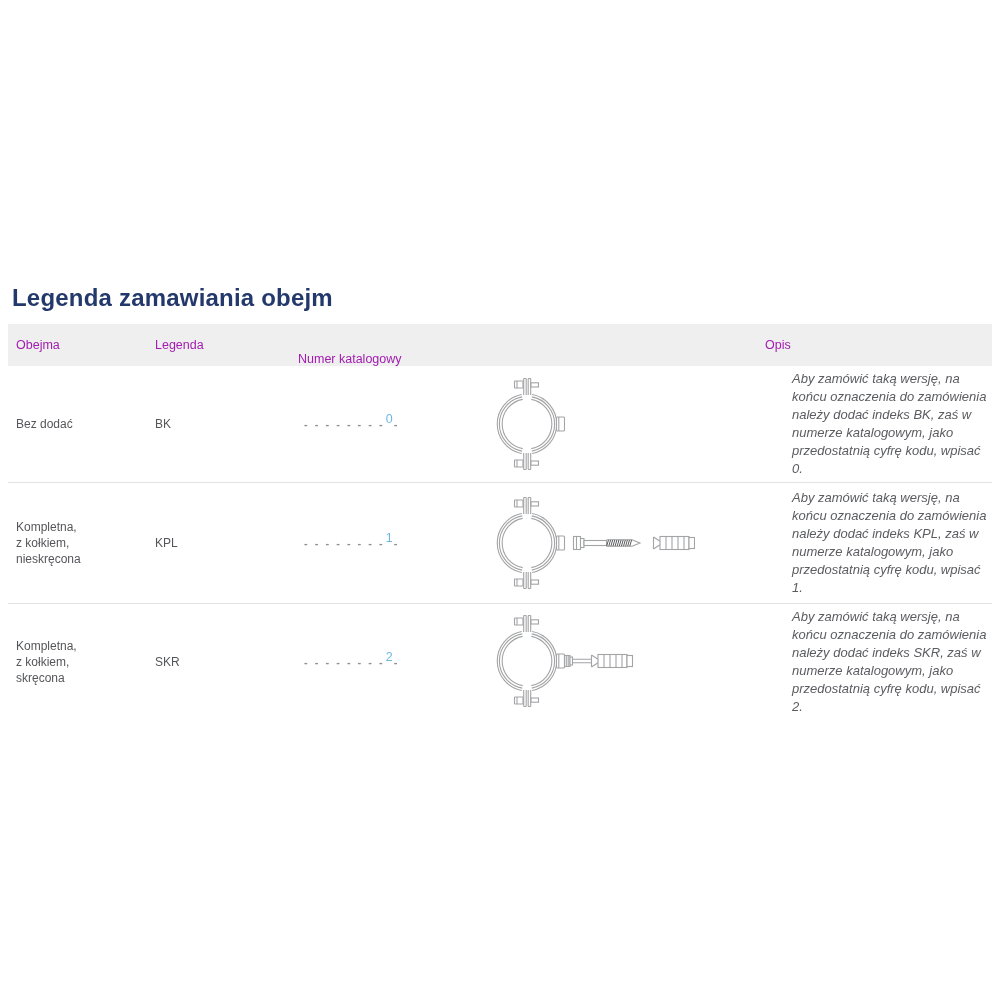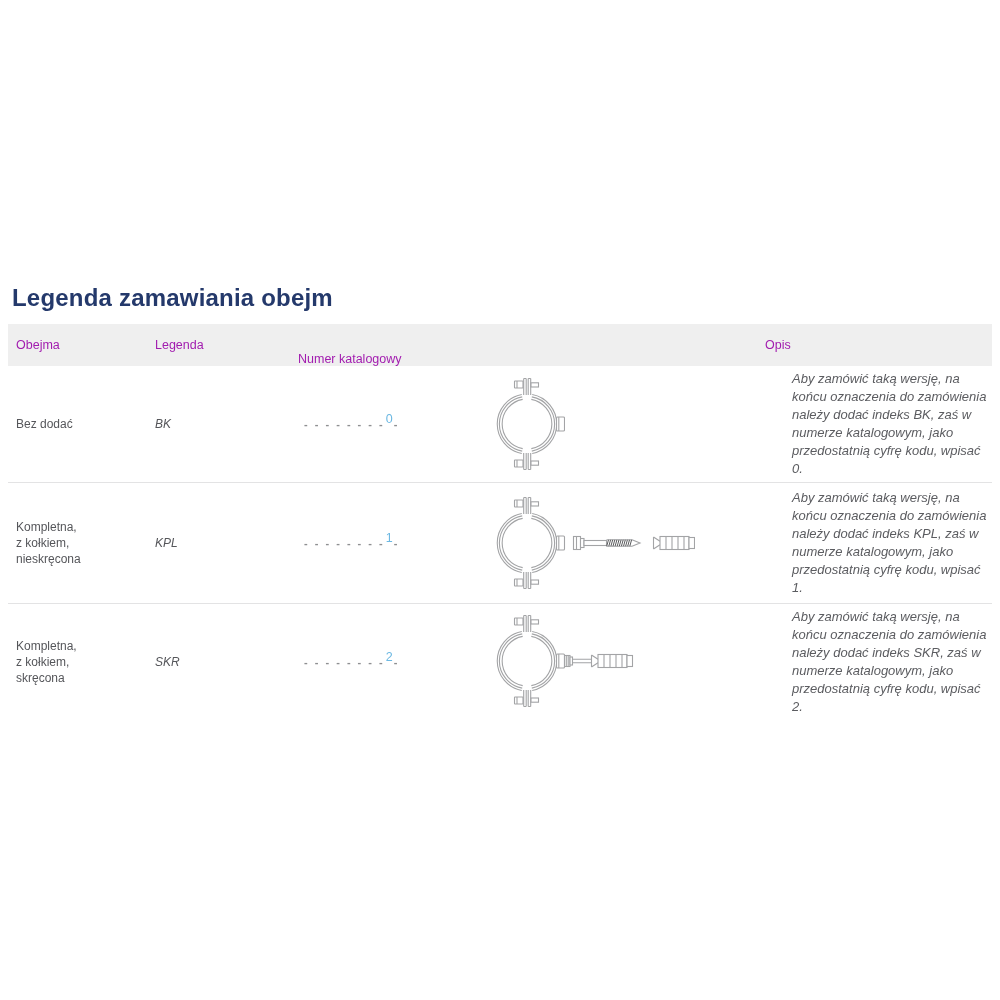--- a/index.html
+++ b/index.html
@@ -20,21 +20,21 @@
     background:var(--header_bg); height:42px; font-size:12.5px; color:#a21caf;
   }
   .thead .th{padding-left:8px;}
   .thead .th-numer{padding-left:14px;margin-top:28px;}
   .thead .th-opis{padding-left:57px;}
   .trow{min-height:116px;}
   .trow.mid{min-height:121px;}
   .trow + .trow{border-top:1px solid var(--line);}
   .cell{font-size:12px; line-height:16px; color:var(--text);}
   .cell.obejma{padding-left:8px; white-space:pre-line;}
-  .cell.indeks{padding-left:8px;font-style:italic;}
+  .cell.indeks{padding-left:8px;}
   .cell.katalog{padding-left:20px; white-space:nowrap;}
   .mask-dashes{
     font-size:11px; letter-spacing:2px; color:var(--muted); font-weight:700;
   }
   .mask-digit{
     display:inline-block; color:var(--accent); font-size:12.5px;
     position:relative; top:-5px; margin:0 1px;
   }
   .cell.opis{
     padding-left:84px; padding-right:2px; font-size:13px; line-height:18px; color:#5b5c60;font-style:italic;

